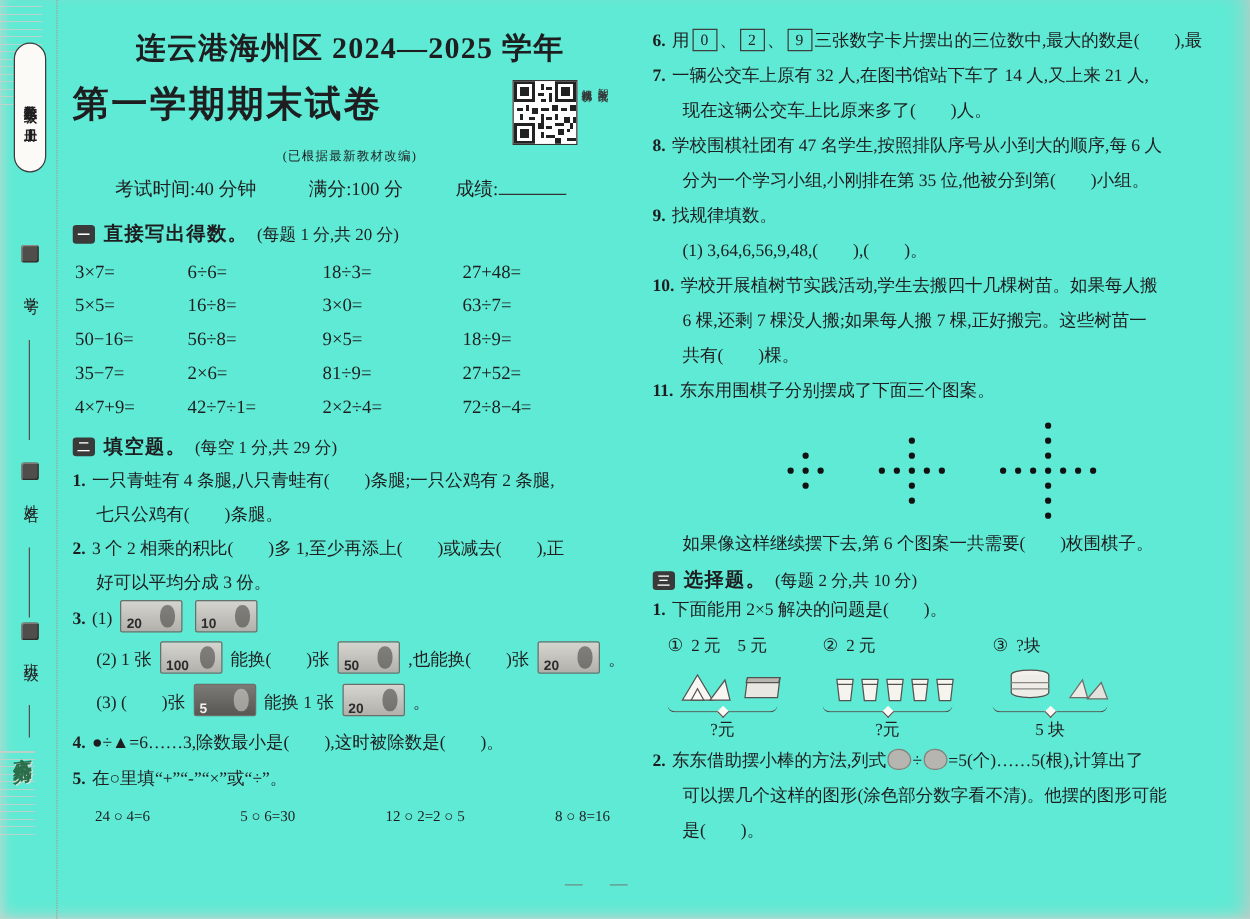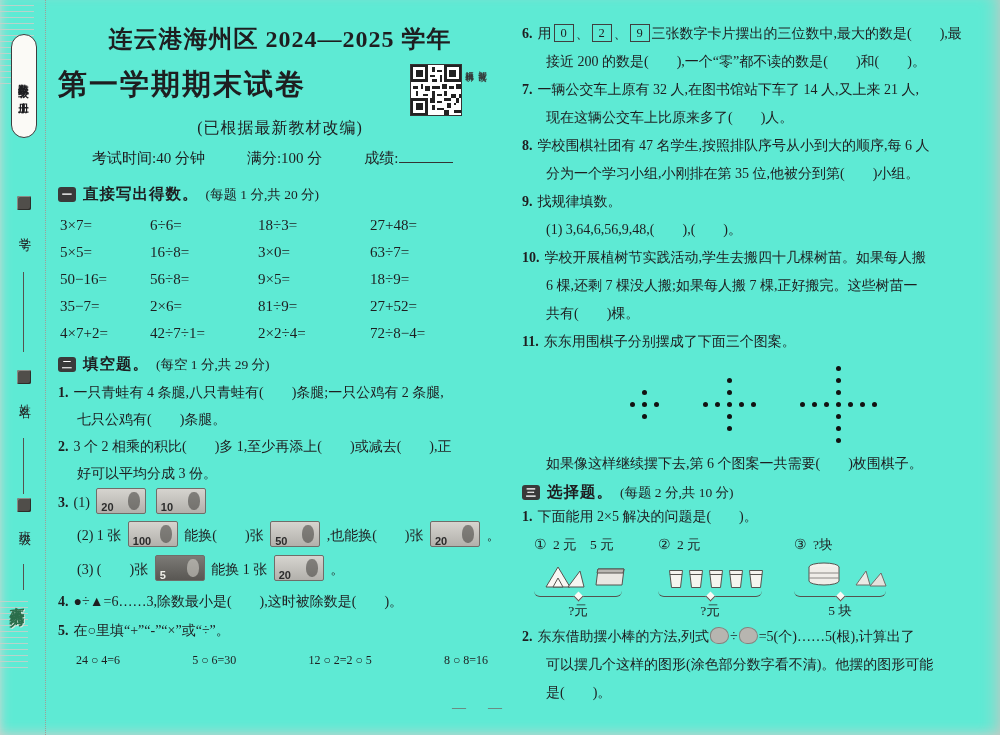--- a/index.html
+++ b/index.html
@@ -46,21 +46,21 @@
   .col-left{position:absolute;left:58px;top:22px;width:444px;overflow:hidden;}
   .col-right{position:absolute;left:522px;top:20px;width:462px;overflow:hidden;}
 
   .title1{font-size:24px;font-weight:bold;text-align:center;line-height:34px;letter-spacing:1px;}
   .title-row{position:relative;margin-top:6px;height:56px;}
   .title2{font-size:29px;font-weight:bold;line-height:44px;letter-spacing:2px;}
   .qr-block{position:absolute;right:14px;top:2px;display:flex;align-items:flex-start;gap:3px;}
   .qr{width:50px;height:50px;background:#fff;border:1.5px solid #333;position:relative;}
   .qr-caption{writing-mode:vertical-rl;text-orientation:upright;font-size:8.5px;line-height:10px;color:#333;
     font-family:"Liberation Sans","DejaVu Sans",sans-serif;letter-spacing:1px;}
-  .subtitle{text-align:center;font-size:16px;margin-top:0px;letter-spacing:1px;}
+  .subtitle{text-align:center;font-size:10px;margin-top:0px;letter-spacing:1px;}
   .meta{margin-top:9px;font-size:15px;display:flex;gap:42px;padding-left:34px;align-items:flex-end;}
   .uline{display:inline-block;width:54px;border-bottom:1px solid #333;height:14px;}
 
   .sec-hdr{display:flex;align-items:center;gap:7px;margin-top:16px;
     font-family:"Liberation Sans","DejaVu Sans",sans-serif;}
   .sec-hdr .t{font-size:15.5px;font-weight:bold;letter-spacing:1px;}
   .sec-hdr .n{font-size:13.5px;font-family:"Liberation Serif","DejaVu Serif",serif;font-weight:normal;}
   .sec-icon{width:18px;height:15px;background:#3a3a3a;border-radius:3px;color:#fff;
     display:flex;align-items:center;justify-content:center;font-size:10px;font-weight:bold;}
 
@@ -175,21 +175,21 @@
         <div>3×0=</div>
         <div>63÷7=</div>
         <div>50−16=</div>
         <div>56÷8=</div>
         <div>9×5=</div>
         <div>18÷9=</div>
         <div>35−7=</div>
         <div>2×6=</div>
         <div>81÷9=</div>
         <div>27+52=</div>
-        <div>4×7+2=</div>
+        <div>4×7+9=</div>
         <div>42÷7÷1=</div>
         <div>2×2÷4=</div>
         <div>72÷8−4=</div>
       </div>
 
     <div class="sec-hdr" style="margin-top:12px">
       <span class="sec-icon">二</span>
       <span class="t">填空题。</span>
       <span class="n">(每空 1 分,共 29 分)</span>
     </div>
@@ -238,21 +238,20 @@
       <span>5 ○ 6=30</span>
       <span>12 ○ 2=2 ○ 5</span>
       <span>8 ○ 8=16</span>
     </div>
   </div>
 
   <div class="col-right">
     <div class="qline">
       <span class="qno">6.</span><span>用</span><span class="card">0</span><span>、</span><span class="card">2</span><span>、</span><span class="card">9</span><span>三张数字卡片摆出的三位数中,最大的数是(　　),最</span>
     </div>
-    <div class="qline cont">接近 200 的数是(　　),一个“零”都不读的数是(　　)和(　　)。</div>
 
     <div class="qline">
       <span class="qno">7.</span><span>一辆公交车上原有 32 人,在图书馆站下车了 14 人,又上来 21 人,</span>
     </div>
     <div class="qline cont">现在这辆公交车上比原来多了(　　)人。</div>
 
     <div class="qline">
       <span class="qno">8.</span><span>学校围棋社团有 47 名学生,按照排队序号从小到大的顺序,每 6 人</span>
     </div>
     <div class="qline cont">分为一个学习小组,小刚排在第 35 位,他被分到第(　　)小组。</div>

